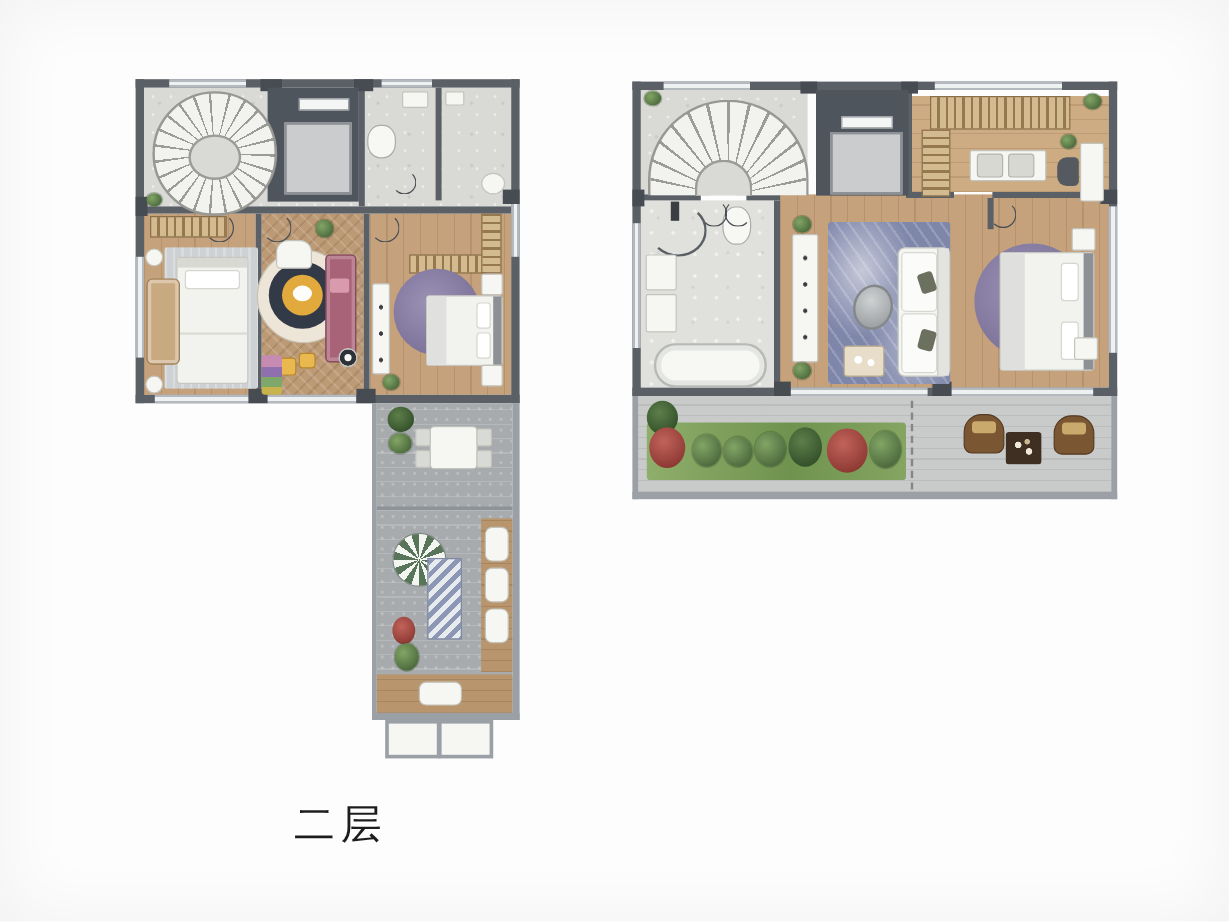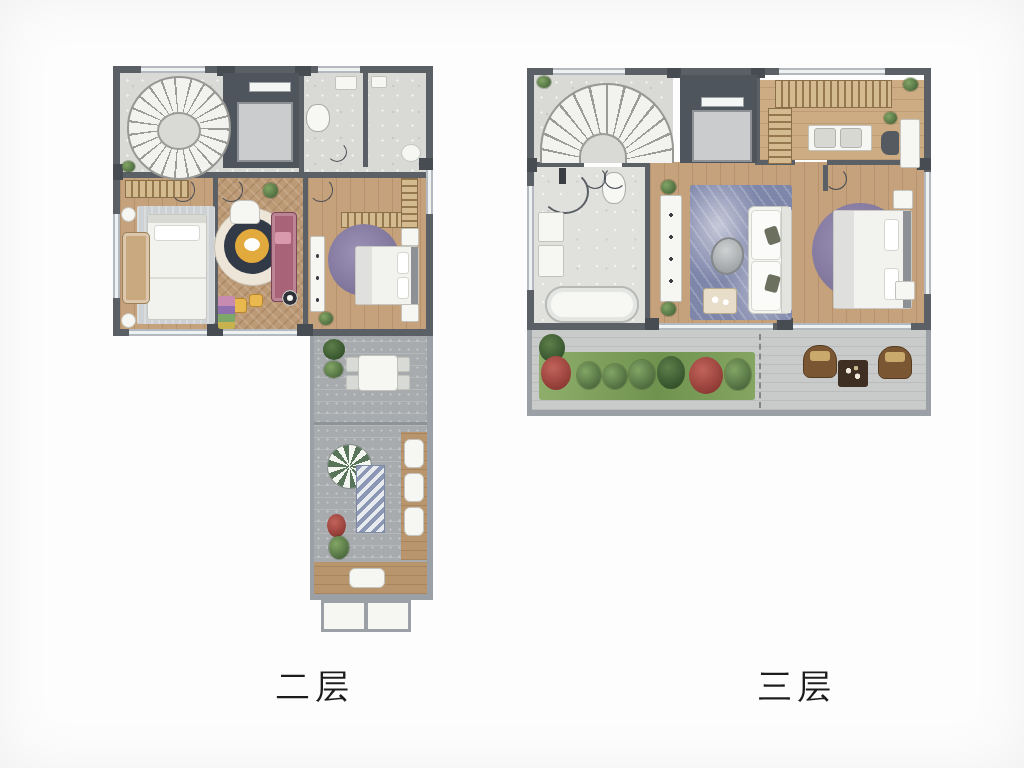--- a/index.html
+++ b/index.html
@@ -79,21 +79,21 @@
   .chair-br{position:absolute;background:#7a5633;border:1px solid #563b22;border-radius:15px 15px 7px 7px;}
   .chair-cushion{position:absolute;background:#caa96c;border-radius:3px;}
   .table-dk{position:absolute;background:#3e2f22;border-radius:3px;
     background-image:radial-gradient(circle at 35% 40%,#efe9dd 2.5px,transparent 3px),
                      radial-gradient(circle at 65% 60%,#efe9dd 2.5px,transparent 3px),
                      radial-gradient(circle at 60% 30%,#c9b891 2px,transparent 2.6px);}
   .greenbed{position:absolute;background:linear-gradient(90deg,#8fae6b,#6f934f 55%,#85a562);border-radius:3px;}
   .playmat{position:absolute;border-radius:3px;
     background:linear-gradient(180deg,#c78ab0 0 30%,#8f6fae 30% 55%,#7da86a 55% 80%,#c7b24e 80%);}
   .caption{position:absolute;font-family:Liberation Mono, monospace;
-    font-size:34px;letter-spacing:5px;color:var(--captionColor,#1c1c1c);margin-left:31px;}
+    font-size:34px;letter-spacing:5px;color:var(--captionColor,#1c1c1c);}
   .toy{position:absolute;background:var(--accentYellow,#e9b84e);border:1px solid #b8872c;border-radius:3px;}
   .sofa-tan{position:absolute;background:#c9aa80;border:1px solid #9b7f57;border-radius:5px;
     box-shadow:inset 0 0 0 3px rgba(255,255,255,.35);}
   .sofa-mauve{position:absolute;background:var(--sofaMauve,#a86378);border:1px solid #7e4458;border-radius:4px;
     box-shadow:inset 0 0 0 3px rgba(255,255,255,.22);}
 </style>
 </head>
 <body>
 
 <div class="stage">
@@ -312,14 +312,13 @@
     <div class="chair-br" style="left:276px;top:277px;width:32px;height:31px;">
       <div class="chair-cushion" style="left:6px;top:5px;width:20px;height:10px;"></div>
     </div>
     <div class="chair-br" style="left:351px;top:278px;width:32px;height:31px;">
       <div class="chair-cushion" style="left:6px;top:5px;width:20px;height:10px;"></div>
     </div>
     <div class="table-dk" style="left:311px;top:292px;width:30px;height:27px;"></div>
   </div>
 
   <div class="caption" style="left:245px;top:664px;">二层</div>
-  <div class="caption" style="left:727px;top:664px;">三层</div>
 </div>
 
 </body></html>

